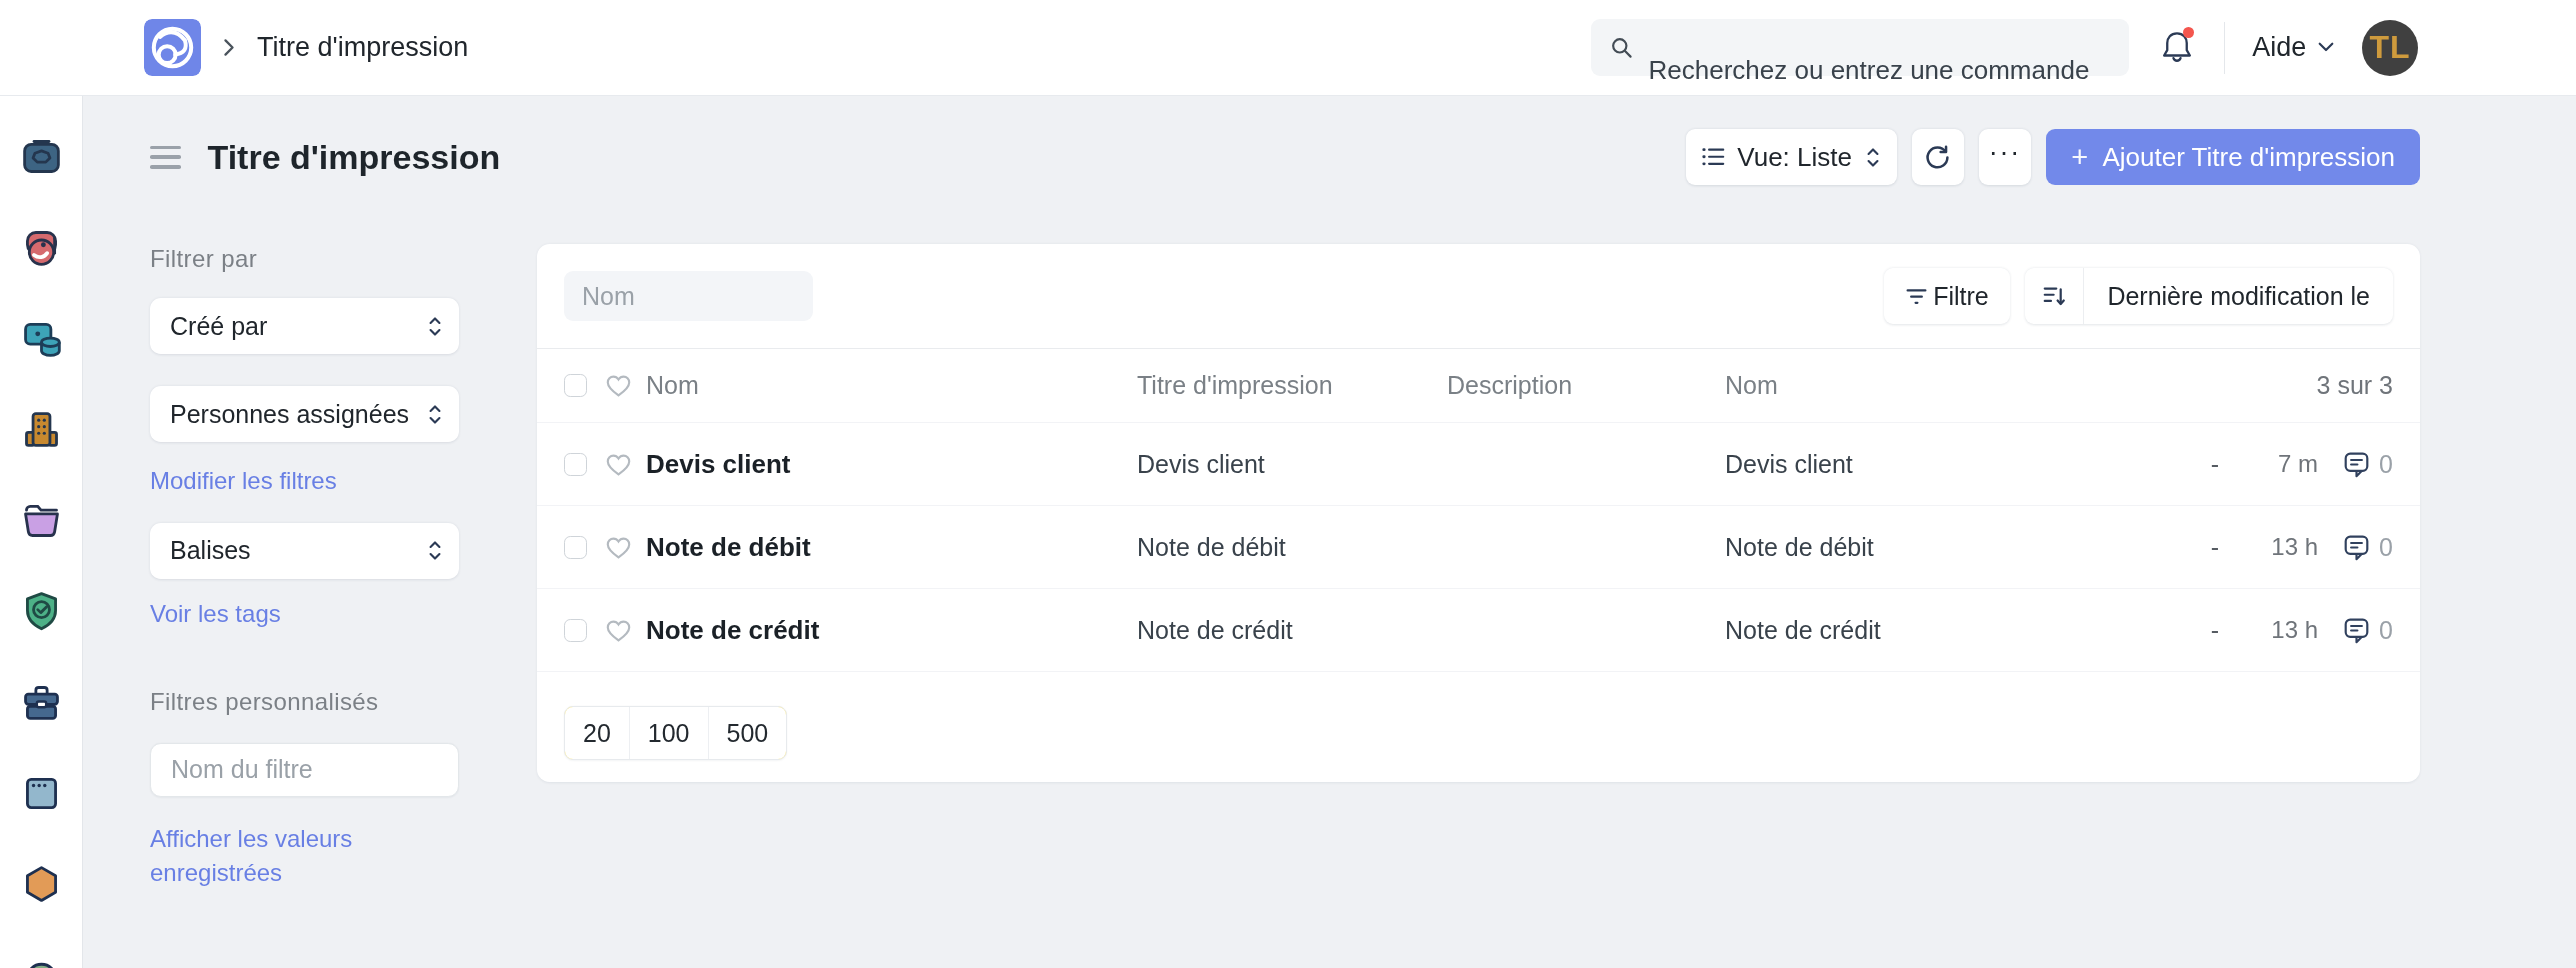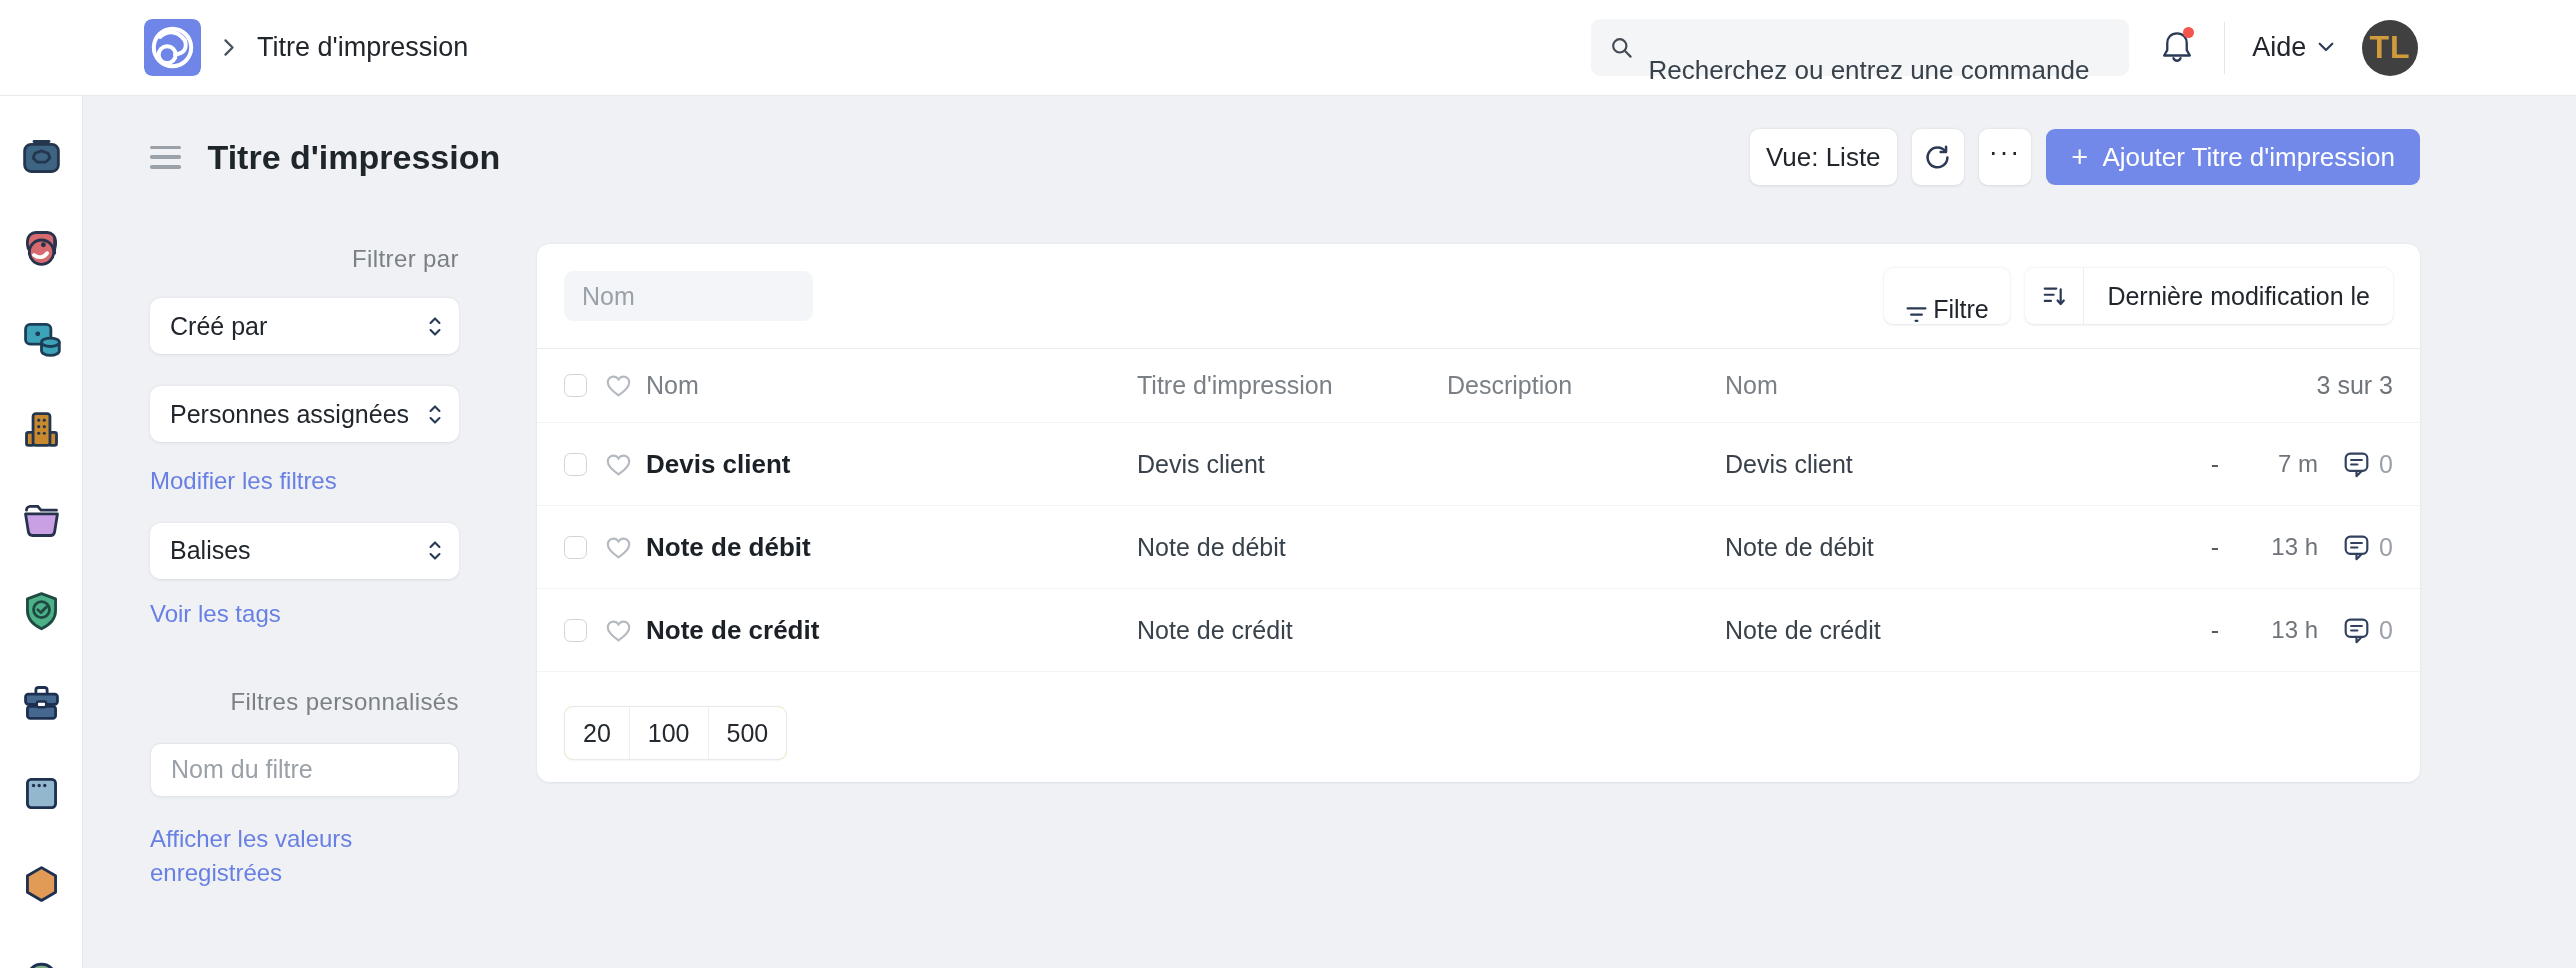--- a/index.html
+++ b/index.html
@@ -35,52 +35,52 @@
 
   
   .content { position:absolute; left:84px; top:96px; right:0; bottom:0; padding:0 156px 0 66px; }
   .page-head { height:122px; display:flex; align-items:center; }
   .hamburger { width:30.5px; height:23px; display:flex; flex-direction:column; justify-content:space-between; cursor:pointer; }
   .hamburger span { display:block; height:3.6px; border-radius:1.8px; background:#9aa1a9; }
   .page-title { font-size:34px; font-weight:700; color:#1e252b; margin-left:27px; }
   .head-actions { margin-left:auto; display:flex; align-items:center; gap:15.2px; }
   .btn-white { background:#fff; border-radius:9px; height:56px; display:flex; align-items:center;
                box-shadow:0 0.9px 2.7px rgba(17,43,66,.12); cursor:pointer; }
-  .btn-view { padding:0 16px 0 16px; gap:12.6px; font-size:26px; color:#20262c;flex-direction:column; }
+  .btn-view { padding:0 16px 0 16px; gap:12.6px; font-size:26px; color:#20262c; }
   .btn-sq { width:52px; justify-content:center; }
   .dots { font-size:27px; color:#20262c; letter-spacing:1.8px; line-height:0; padding-bottom:10.8px; }
   .btn-add { background:#7289ea; color:#fff; font-size:26px; border-radius:9px; height:56px;
              display:flex; align-items:center; padding:0 25px; gap:14.4px; cursor:pointer; }
   .btn-add .plus { font-size:29px; font-weight:400; opacity:.95; }
 
   .body-grid { display:flex; gap:78px; align-items:flex-start; }
 
   
   .filter-col { width:309px; flex:0 0 auto; padding-top:27px; }
-  .fc-label { font-size:24px; color:#7b8086; letter-spacing:0.4px;text-align:right; }
+  .fc-label { font-size:24px; color:#7b8086; letter-spacing:0.4px; }
   .fc-drop { height:56px; background:#fff; border-radius:10.8px; box-shadow:0 0.9px 2.7px rgba(17,43,66,.10);
              display:flex; align-items:center; justify-content:space-between; padding:0 16px 0 20px;
              font-size:25px; color:#20262c; cursor:pointer; }
   .fc-link { color:#687fe4; font-size:24px; cursor:pointer; display:inline-block; line-height:34px; }
   .fc-input { width:100%; height:54px; background:#fff; border:0.9px solid #e3e7ea; border-radius:10.8px;
               box-shadow:0 0.9px 1.8px rgba(17,43,66,.05); padding:0 20px; font-size:25px; color:#39424b;
               font-family:inherit; outline:none; }
   .fc-input::placeholder { color:#9aa1a8; opacity:1; }
   .mt36{margin-top:32px} .mt28{margin-top:25px} .mt24{margin-top:21.5px} .mt20{margin-top:18px}
   .mt64{margin-top:57px} .mt30{margin-top:27px} .w240{width:224px}
 
   
   .card { flex:1; background:#fff; border-radius:12.6px; box-shadow:0 0.9px 2.7px rgba(17,43,66,.07);
           margin-top:26px; padding-bottom:21.5px; }
   .card-toolbar { display:flex; align-items:center; padding:24px 27px; border-bottom:0.9px solid #e9ebee; }
   .name-filter { width:249px; height:50px; background:#f3f5f8; border:none; border-radius:9px;
                  padding:0 18px; font-size:25px; color:#39424b; font-family:inherit; outline:none; }
   .name-filter::placeholder { color:#9aa1a8; opacity:1; }
   .toolbar-right { margin-left:auto; display:flex; gap:15.2px; }
-  .btn-filtre { padding:0 21.5px; gap:5px; font-size:25px; color:#20262c;align-items:flex-end; }
+  .btn-filtre { padding:0 21.5px; gap:5px; font-size:25px; color:#20262c; }
   .sort-group { height:56px; display:flex; align-items:stretch; padding:0; }
   .sort-icon-cell { width:59px; display:flex; align-items:center; justify-content:center;
                     border-right:0.9px solid #eceef1; }
   .sort-label-cell { display:flex; align-items:center; padding:0 23px; font-size:25px; color:#20262c; }
 
   .lrow { display:grid; grid-template-columns:41px 41px 491px 310px 278px 1fr 27px 99px 75px;
           align-items:center; height:83px; padding:0 27px; border-bottom:0.9px solid #f2f3f6; }
   .lrow.header { height:74px; }
   .hcell { font-size:25px; color:#7a8086; }
   .cell { font-size:25px; color:#39424b; overflow:hidden; white-space:nowrap; }

